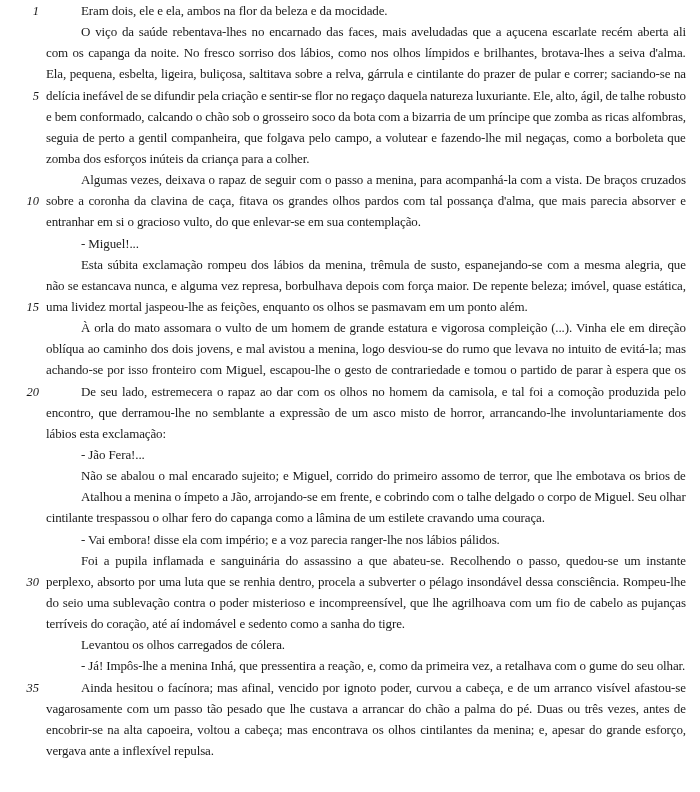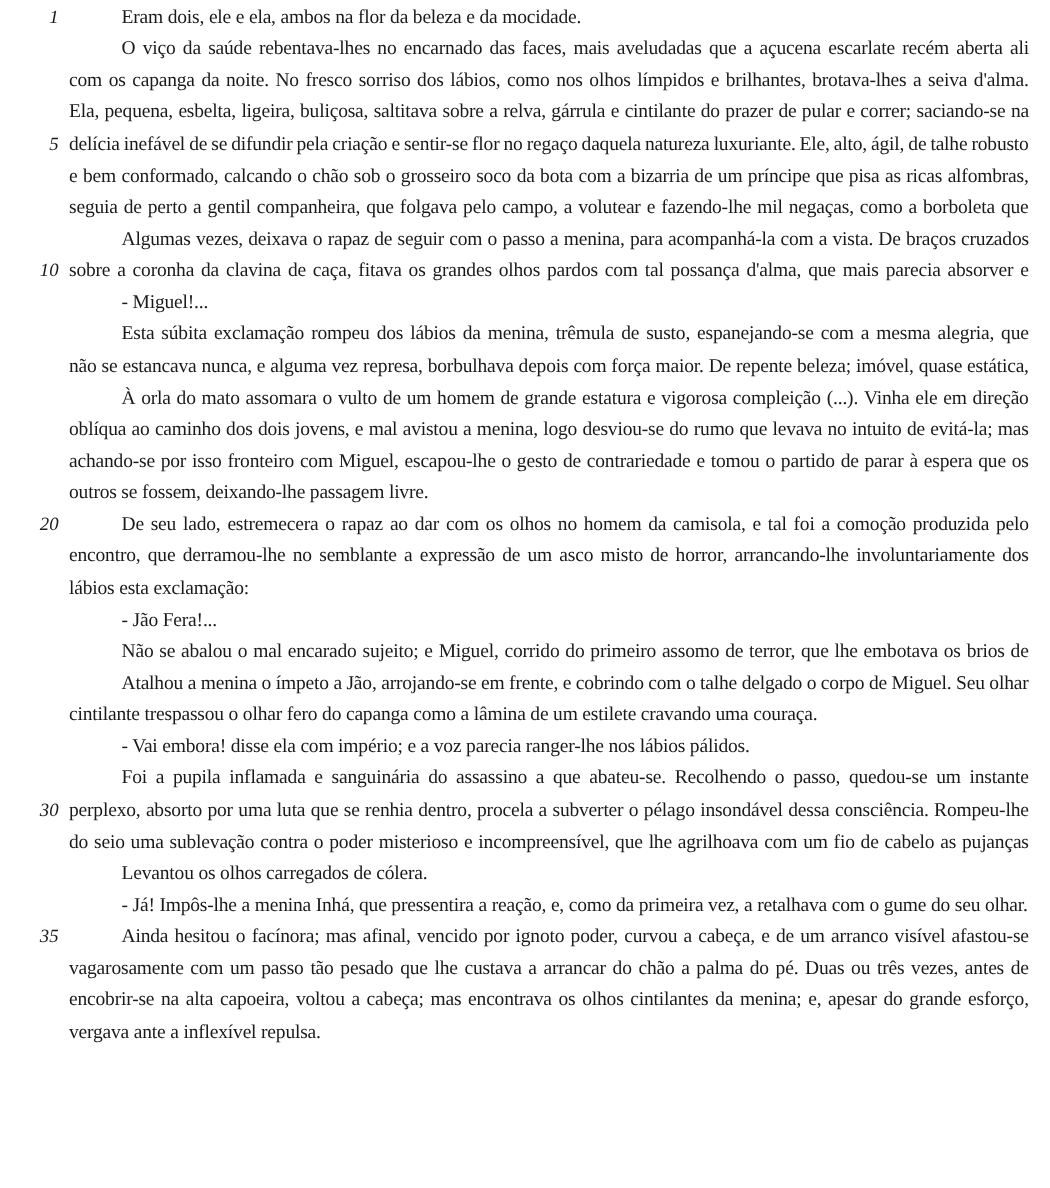--- a/index.html
+++ b/index.html
@@ -205,21 +205,21 @@
           <span class="w">soco</span>
           <span class="w">da</span>
           <span class="w">bota</span>
           <span class="w">com</span>
           <span class="w">a</span>
           <span class="w">bizarria</span>
           <span class="w">de</span>
           <span class="w">um</span>
           <span class="w">príncipe</span>
           <span class="w">que</span>
-          <span class="w">pisa</span>
+          <span class="w">zomba</span>
           <span class="w">as</span>
           <span class="w">ricas</span>
           <span class="w">alfombras,</span>
         </div>
       </div>
       <div class="doc-line">
         <div class="line-number"></div>
         <div class="line-text justify">
           <span class="w">seguia</span>
           <span class="w">de</span>
@@ -235,20 +235,24 @@
           <span class="w">volutear</span>
           <span class="w">e</span>
           <span class="w">fazendo-lhe</span>
           <span class="w">mil</span>
           <span class="w">negaças,</span>
           <span class="w">como</span>
           <span class="w">a</span>
           <span class="w">borboleta</span>
           <span class="w">que</span>
         </div>
+      </div>
+      <div class="doc-line">
+        <div class="line-number"></div>
+        <div class="line-text flush">zomba dos esforços inúteis da criança para a colher.</div>
       </div>
       <div class="doc-line">
         <div class="line-number"></div>
         <div class="line-text justify indent">
           <span class="w">Algumas</span>
           <span class="w">vezes,</span>
           <span class="w">deixava</span>
           <span class="w">o</span>
           <span class="w">rapaz</span>
           <span class="w">de</span>
@@ -286,20 +290,24 @@
           <span class="w">com</span>
           <span class="w">tal</span>
           <span class="w">possança</span>
           <span class="w">d'alma,</span>
           <span class="w">que</span>
           <span class="w">mais</span>
           <span class="w">parecia</span>
           <span class="w">absorver</span>
           <span class="w">e</span>
         </div>
+      </div>
+      <div class="doc-line">
+        <div class="line-number"></div>
+        <div class="line-text flush">entranhar em si o gracioso vulto, do que enlevar-se em sua contemplação.</div>
       </div>
       <div class="doc-line">
         <div class="line-number"></div>
         <div class="line-text flush dash-indent">- Miguel!...</div>
       </div>
       <div class="doc-line">
         <div class="line-number"></div>
         <div class="line-text justify indent">
           <span class="w">Esta</span>
           <span class="w">súbita</span>
@@ -338,20 +346,24 @@
           <span class="w">maior.</span>
           <span class="w">De</span>
           <span class="w">repente</span>
           <span class="w">beleza;</span>
           <span class="w">imóvel,</span>
           <span class="w">quase</span>
           <span class="w">estática,</span>
         </div>
       </div>
       <div class="doc-line">
+        <div class="line-number">15</div>
+        <div class="line-text flush">uma lividez mortal jaspeou-lhe as feições, enquanto os olhos se pasmavam em um ponto além.</div>
+      </div>
+      <div class="doc-line">
         <div class="line-number"></div>
         <div class="line-text justify indent">
           <span class="w">À</span>
           <span class="w">orla</span>
           <span class="w">do</span>
           <span class="w">mato</span>
           <span class="w">assomara</span>
           <span class="w">o</span>
           <span class="w">vulto</span>
           <span class="w">de</span>
@@ -417,24 +429,20 @@
           <span class="w">partido</span>
           <span class="w">de</span>
           <span class="w">parar</span>
           <span class="w">à</span>
           <span class="w">espera</span>
           <span class="w">que</span>
           <span class="w">os</span>
         </div>
       </div>
       <div class="doc-line">
-        <div class="line-number"></div>
-        <div class="line-text flush">outros se fossem, deixando-lhe passagem livre.</div>
-      </div>
-      <div class="doc-line">
         <div class="line-number">20</div>
         <div class="line-text justify indent">
           <span class="w">De</span>
           <span class="w">seu</span>
           <span class="w">lado,</span>
           <span class="w">estremecera</span>
           <span class="w">o</span>
           <span class="w">rapaz</span>
           <span class="w">ao</span>
           <span class="w">dar</span>
@@ -606,20 +614,24 @@
           <span class="w">lhe</span>
           <span class="w">agrilhoava</span>
           <span class="w">com</span>
           <span class="w">um</span>
           <span class="w">fio</span>
           <span class="w">de</span>
           <span class="w">cabelo</span>
           <span class="w">as</span>
           <span class="w">pujanças</span>
         </div>
+      </div>
+      <div class="doc-line">
+        <div class="line-number"></div>
+        <div class="line-text flush">terríveis do coração, até aí indomável e sedento como a sanha do tigre.</div>
       </div>
       <div class="doc-line">
         <div class="line-number"></div>
         <div class="line-text flush indent">Levantou os olhos carregados de cólera.</div>
       </div>
       <div class="doc-line">
         <div class="line-number"></div>
         <div class="line-text flush dash-indent">- Já! Impôs-lhe a menina Inhá, que pressentira a reação, e, como da primeira vez, a retalhava com o gume do seu olhar.</div>
       </div>
       <div class="doc-line">

